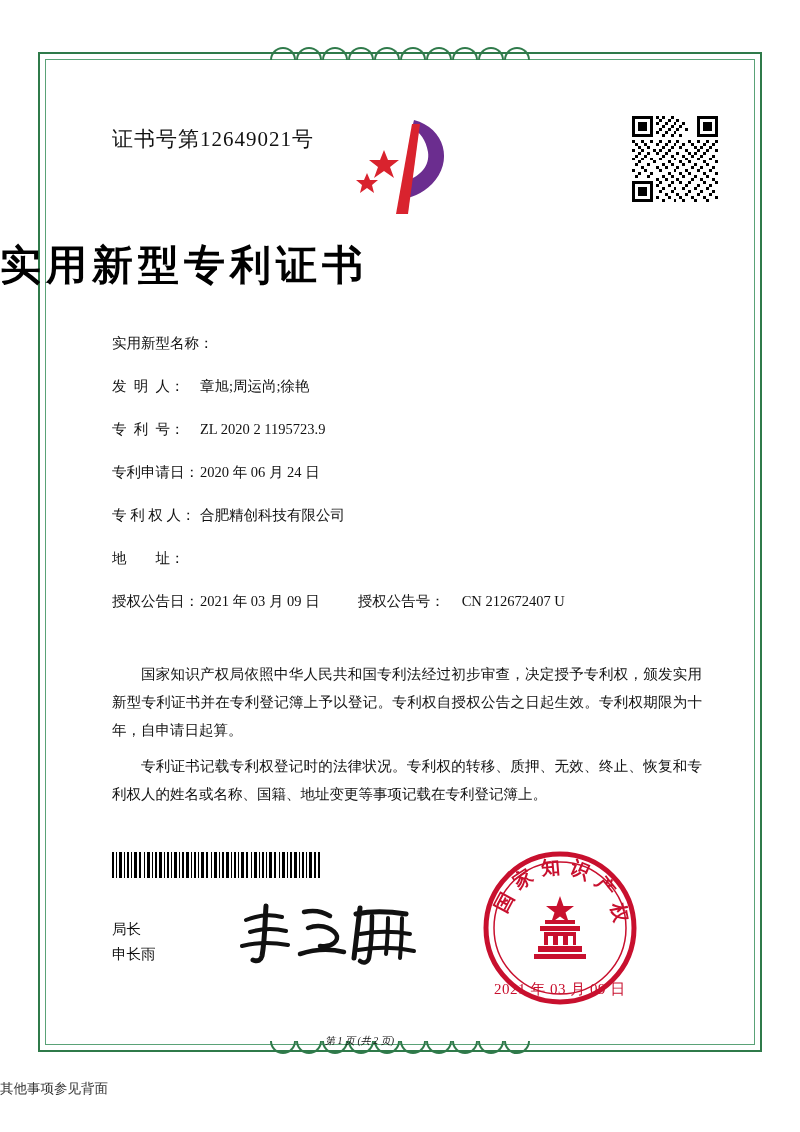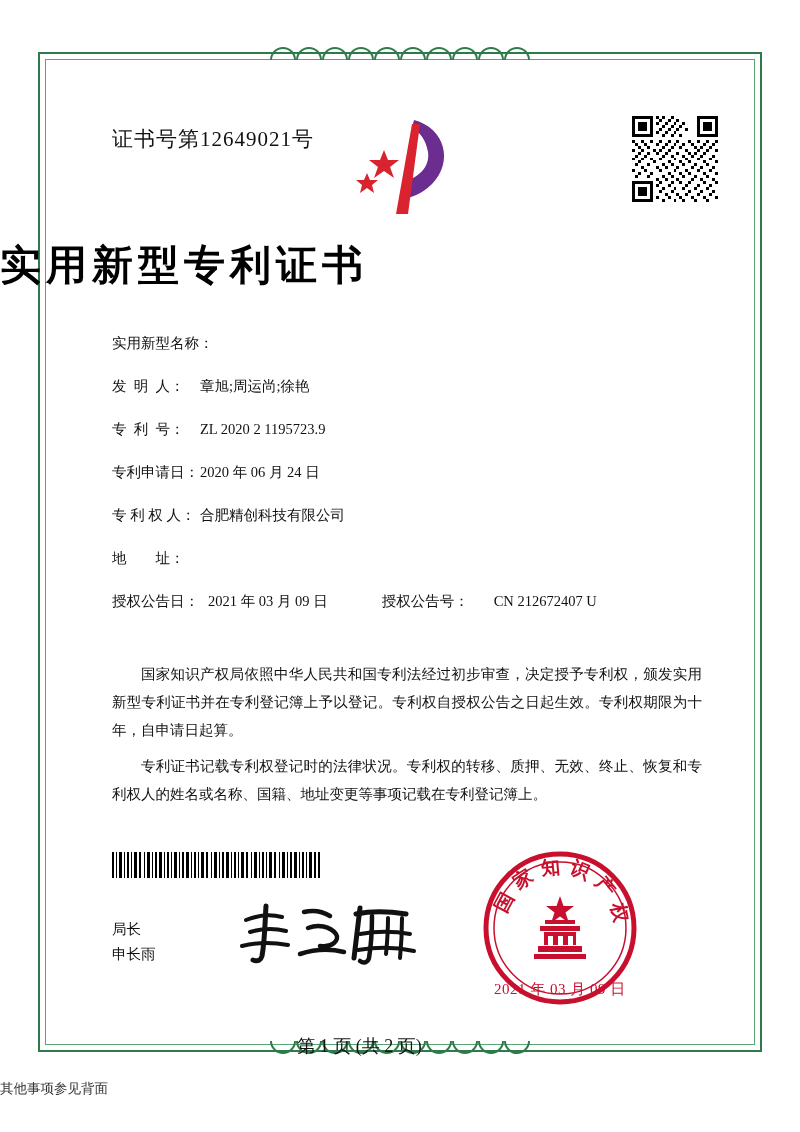--- a/index.html
+++ b/index.html
@@ -131,21 +131,21 @@
     width: 88px;
     flex: 0 0 88px;
     letter-spacing: 0px;
     white-space: pre;
   }
   .field-value {
     flex: 1;
     white-space: pre-wrap;
   }
   .field-row.inline2 {
-    gap: 8px;
+    gap: 0;
     align-items: center;
   }
   .field-label2 {
     width: 104px;
     flex: 0 0 104px;
     text-align: left;
     white-space: pre;
   }
   .field-value2 {
     flex: 0 0 auto;
@@ -211,21 +211,22 @@
     font-family: "Liberation Serif", serif;
   }
 
   
   .page-num {
     position: absolute;
     left: 0;
     top: 1034px;
     width: 719px;
     text-align: center;
-    font-size: 18px;
+    font-size: 10px;
+    font-style: italic;
   }
   .footnote {
     position: absolute;
     left: 0;
     top: 1080px;
     width: 800px;
     text-align: left;
     font-size: 13.5px;
     color: #333333;
   }

